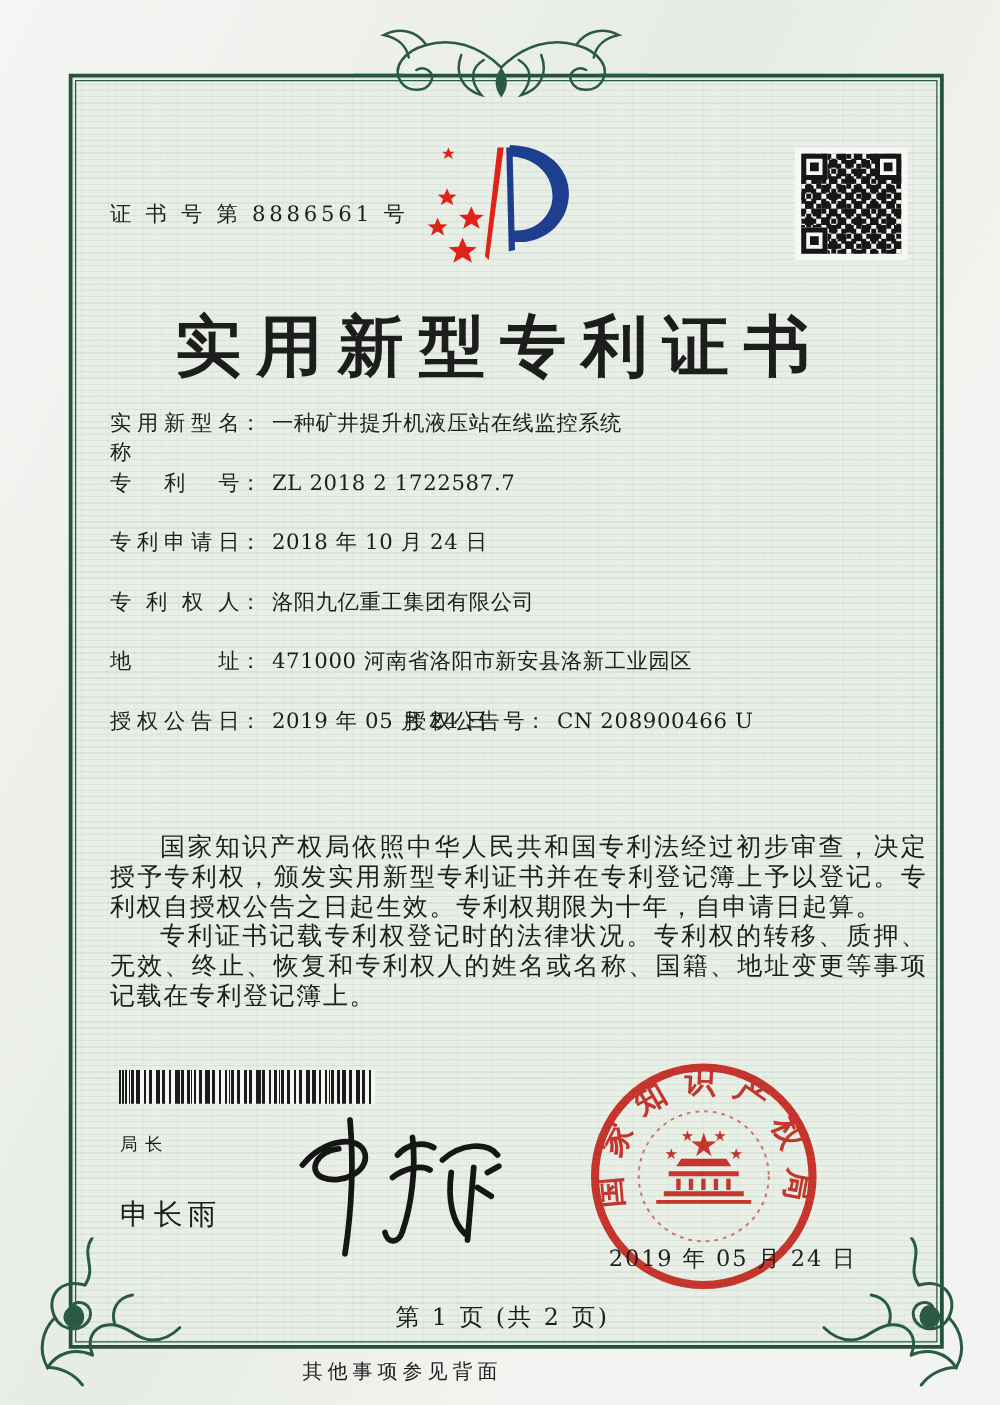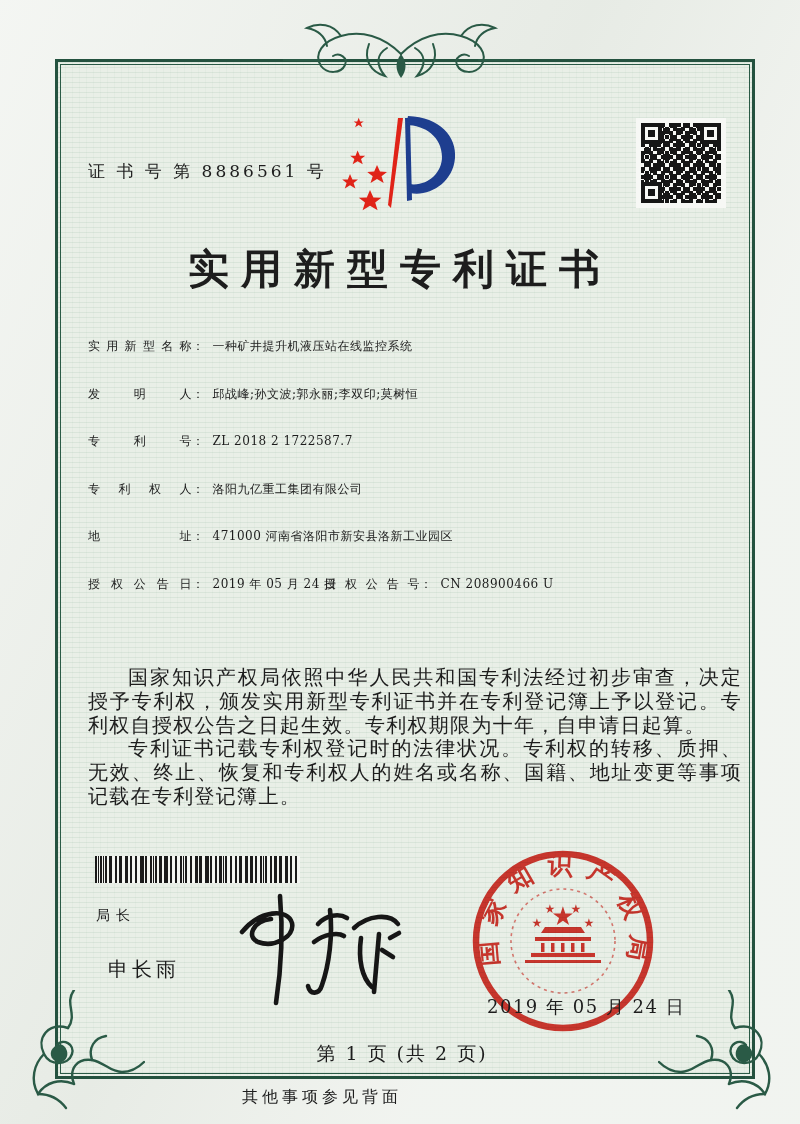--- a/index.html
+++ b/index.html
@@ -29,41 +29,41 @@
   .logo{position:absolute;left:312px;top:104px;z-index:3;}
   .qr{position:absolute;left:636px;top:118px;width:90px;height:90px;background:#f7f8f5;z-index:3;}
   .qr-noise{position:absolute;inset:5px;
     background:
       repeating-conic-gradient(#161616 0 25%, rgba(0,0,0,0) 0 50%) 0 0/8px 8px,
       repeating-conic-gradient(#161616 0 25%, rgba(0,0,0,0) 0 50%) 3px 5px/13px 13px;
   }
   .finder{position:absolute;width:21px;height:21px;border:4px solid #161616;background:#f7f8f5;box-sizing:border-box;}
   .finder::after{content:"";position:absolute;left:3px;top:3px;width:7px;height:7px;background:#161616;}
   .f-tl{left:5px;top:5px;} .f-tr{right:5px;top:5px;} .f-bl{left:5px;bottom:5px;}
-  .title{position:absolute;left:0;top:242px;width:800px;text-align:center;font-size:41px;font-weight:bold;letter-spacing:12px;z-index:3;}
-  
-  .fields{position:absolute;left:88px;top:338px;width:660px;font-size:12px;z-index:3;}
+  .title{position:absolute;left:0;top:242px;width:800px;text-align:center;font-size:53px;font-weight:bold;letter-spacing:12px;z-index:3;}
+  
+  .fields{position:absolute;left:88px;top:327px;width:660px;font-size:17px;z-index:3;}
   .row{position:relative;height:47.5px;letter-spacing:.5px;}
   .flabel{display:inline-block;width:104px;text-align:justify;text-align-last:justify;vertical-align:top;}
   .colon{display:inline-block;margin-right:8px;}
   .grant-right{position:absolute;left:217px;top:0;white-space:nowrap;padding-left:19px;}
   .grant-right .flabel{width:96px;}
   
   .bodytext{position:absolute;left:88px;top:666px;width:654px;z-index:3;}
   .bodytext p{margin:0;font-size:20px;line-height:23.8px;letter-spacing:1.3px;text-indent:2em;text-align:justify;}
   
   .barcode{position:absolute;left:95px;top:856px;width:205px;height:27px;z-index:3;
     background:
       repeating-linear-gradient(90deg,#1b1b1b 0 2px, rgba(0,0,0,0) 2px 5px),
       repeating-linear-gradient(90deg,#1b1b1b 0 1px, rgba(0,0,0,0) 1px 8px),
       repeating-linear-gradient(90deg, rgba(0,0,0,0) 0 3px, #1b1b1b 3px 4px, rgba(0,0,0,0) 4px 11px),
       #f4f6f2;
   }
   .bureau-title{position:absolute;left:96px;top:907px;font-size:14px;letter-spacing:6px;z-index:3;}
-  .bureau-name{position:absolute;left:96px;top:956px;font-size:20px;letter-spacing:4px;z-index:3;margin-left:12px;}
+  .bureau-name{position:absolute;left:96px;top:956px;font-size:23px;letter-spacing:4px;z-index:3;}
   .signature{position:absolute;left:222px;top:890px;z-index:4;}
   .seal{position:absolute;left:463px;top:841px;z-index:4;mix-blend-mode:multiply;opacity:.92;}
   .seal-date{position:absolute;left:487px;top:995px;font-size:18px;letter-spacing:1.5px;z-index:6;}
   .page-info{position:absolute;left:55px;top:1041px;width:694px;text-align:center;font-size:19px;letter-spacing:2px;z-index:3;}
   .back-note{position:absolute;left:0;top:1087px;width:644px;text-align:center;font-size:16px;letter-spacing:4px;z-index:3;}
 </style>
 </head>
 <body>
 
 <div class="frame"></div>
@@ -129,24 +129,24 @@
   <div class="finder f-bl"></div>
 </div>
 
 <div class="title">实用新型专利证书</div>
 
 <div class="fields">
   <div class="row">
     <span class="flabel">实用新型名称</span><span class="colon">：</span><span class="fvalue">一种矿井提升机液压站在线监控系统</span>
   </div>
   <div class="row">
-    <span class="flabel">发明人</span><span class="colon">：</span><span class="fvalue">邱战峰;孙文波;郭永丽;李双印;莫树恒</span>
-  </div>
-  <div class="row">
     <span class="flabel">专利号</span><span class="colon">：</span><span class="fvalue">ZL 2018 2 1722587.7</span>
+  </div>
+  <div class="row">
+    <span class="flabel">专利申请日</span><span class="colon">：</span><span class="fvalue">2018 年 10 月 24 日</span>
   </div>
   <div class="row">
     <span class="flabel">专利权人</span><span class="colon">：</span><span class="fvalue">洛阳九亿重工集团有限公司</span>
   </div>
   <div class="row">
     <span class="flabel">地址</span><span class="colon">：</span><span class="fvalue">471000 河南省洛阳市新安县洛新工业园区</span>
   </div>
   <div class="row">
     <span class="flabel">授权公告日</span><span class="colon">：</span><span class="fvalue">2019 年 05 月 24 日</span>
     <span class="grant-right">

